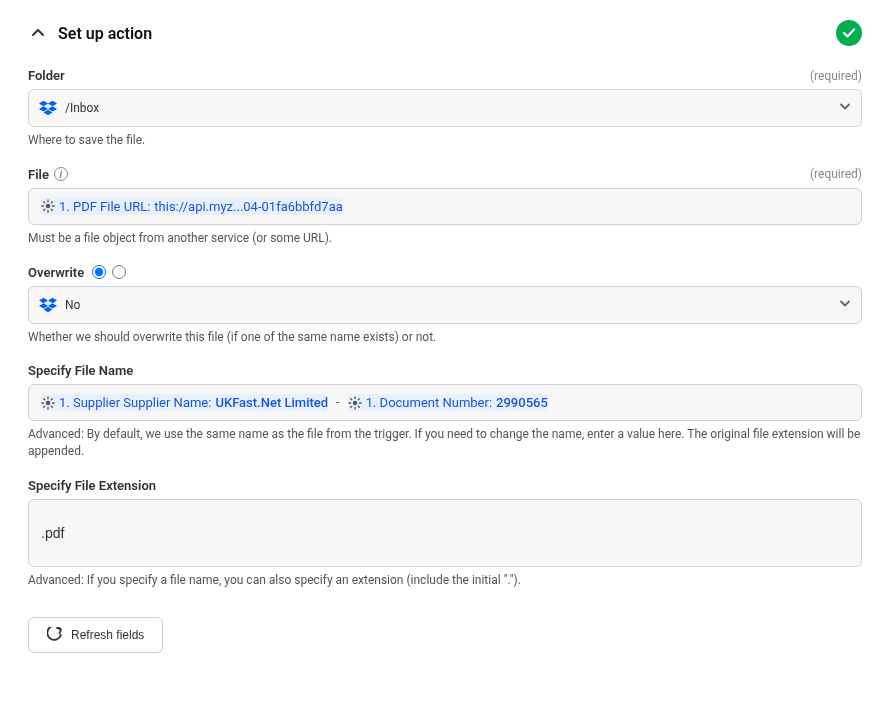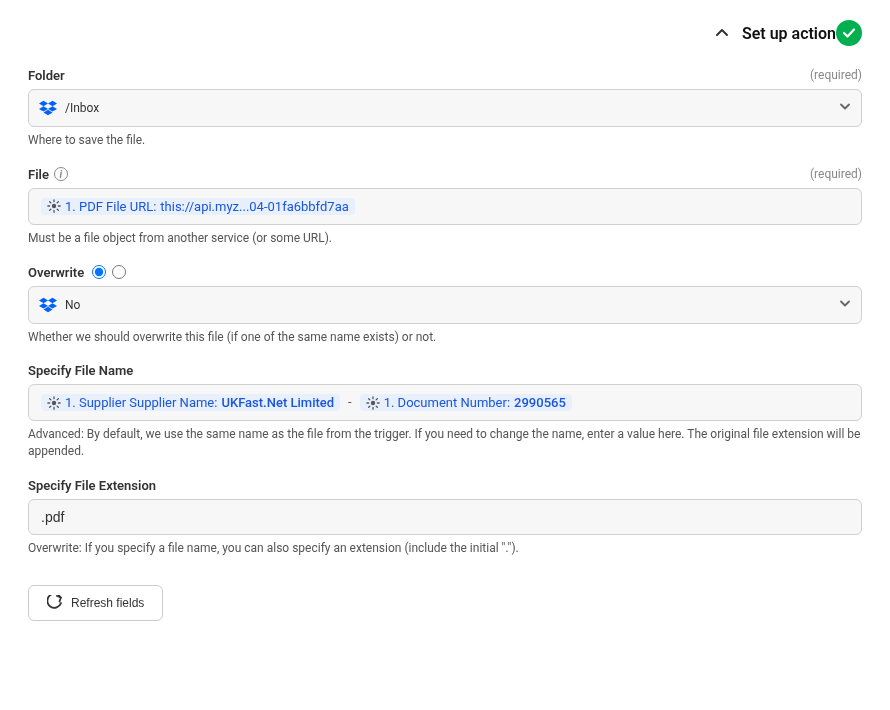--- a/index.html
+++ b/index.html
@@ -11,21 +11,21 @@
       color: #333;
       font-size: 14px;
     }
     .container {
       padding: 20px 28px;
       max-width: 890px;
     }
     .header {
       display: flex;
       align-items: center;
-      justify-content: flex-end;
+      justify-content: space-between;
       margin-bottom: 22px;
     }
     .header-left {
       display: flex;
       align-items: center;
       gap: 10px;
     }
     .chevron-up {
       width: 20px;
       height: 20px;
@@ -55,21 +55,21 @@
     .check-icon svg {
       width: 14px;
       height: 14px;
     }
     .field-section {
       margin-bottom: 18px;
     }
     .field-label-row {
       display: flex;
       justify-content: space-between;
-      align-items: flex-start;
+      align-items: center;
       margin-bottom: 6px;
     }
     .field-label {
       font-size: 13px;
       font-weight: 600;
       color: #333;
       display: flex;
       align-items: center;
       gap: 5px;
     }
@@ -117,21 +117,21 @@
       display: flex;
       align-items: center;
       gap: 6px;
     }
     .token {
       display: inline-flex;
       align-items: center;
       gap: 4px;
       background: #e8f0fe;
       border-radius: 4px;
-      padding: 1px 6px;
+      padding: 1px 0;
       font-size: 13px;
       color: #1a56db;
       white-space: nowrap;
     }
     .token .token-icon {
       width: 14px;
       height: 14px;
       flex-shrink: 0;
     }
     .token-url {
@@ -165,21 +165,21 @@
       gap: 5px;
       flex-wrap: nowrap;
       overflow: hidden;
     }
     .separator {
       color: #555;
       margin: 0 3px;
     }
     .text-input {
       width: 100%;
-      padding: 9px 12px;
+      padding: 25px 12px;
       border: 1px solid #d0d0d0;
       border-radius: 6px;
       background: #f7f7f7;
       font-size: 14px;
       color: #333;
     }
     .info-icon {
       display: inline-flex;
       align-items: center;
       justify-content: center;
@@ -336,21 +336,21 @@
     </div>
     <div class="field-hint">Advanced: By default, we use the same name as the file from the trigger. If you need to change the name, enter a value here. The original file extension will be appended.</div>
   </div>
 
   
   <div class="field-section">
     <div class="field-label-row">
       <span class="field-label">Specify File Extension</span>
     </div>
     <input type="text" class="text-input" value=".pdf" style="">
-    <div class="field-hint">Overwrite: If you specify a file name, you can also specify an extension (include the initial ".").</div>
+    <div class="field-hint">Advanced: If you specify a file name, you can also specify an extension (include the initial ".").</div>
   </div>
 
   
   <button class="refresh-button">
     <svg width="16" height="16" viewBox="0 0 16 16" fill="none" stroke="#333" stroke-width="1.8" stroke-linecap="round" stroke-linejoin="round">
       <path d="M13.5 2.5A7 7 0 1 0 14 8"></path>
       <polyline points="10,1 14,2.5 12.5,6.5"></polyline>
     </svg>
     <span>Refresh fields</span>
   </button>

